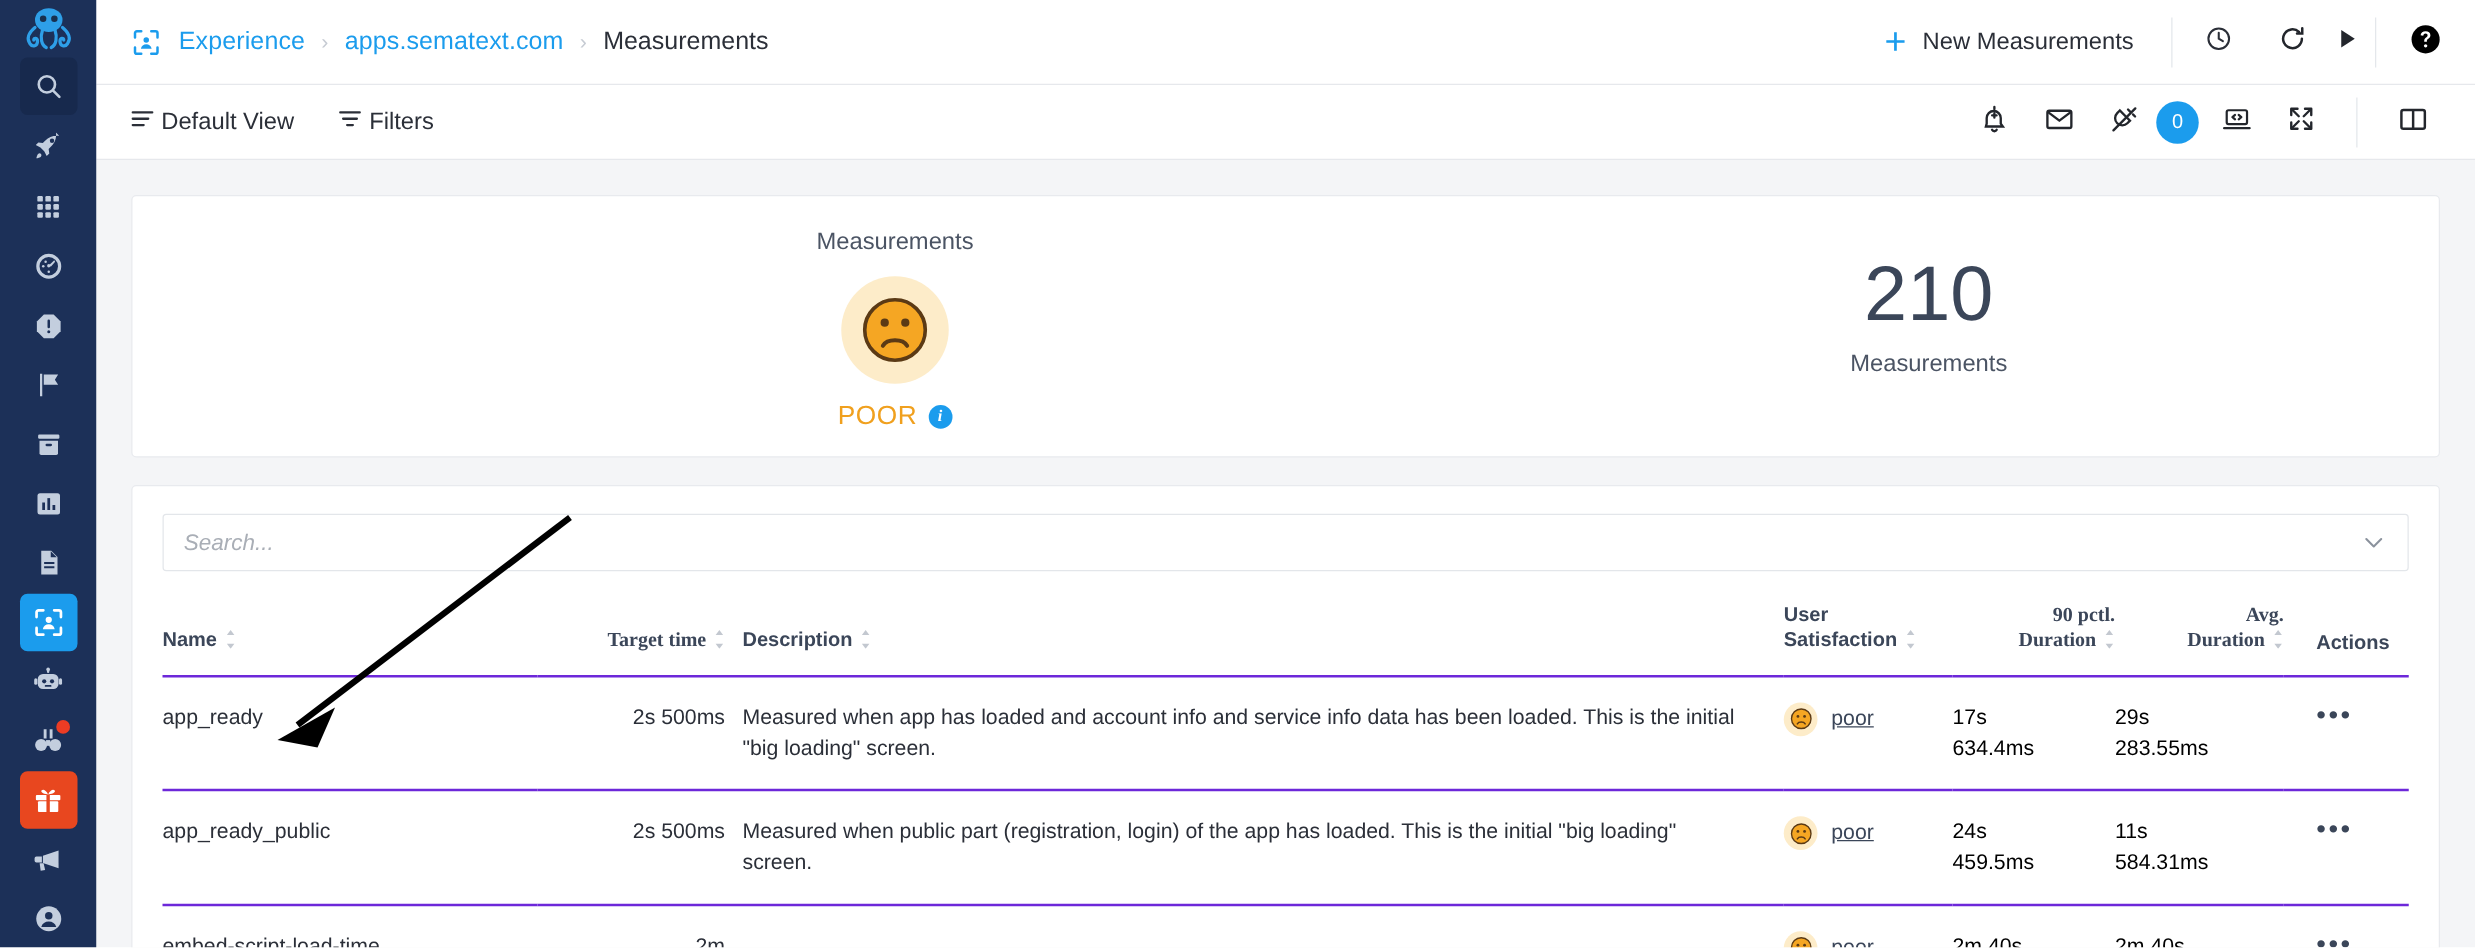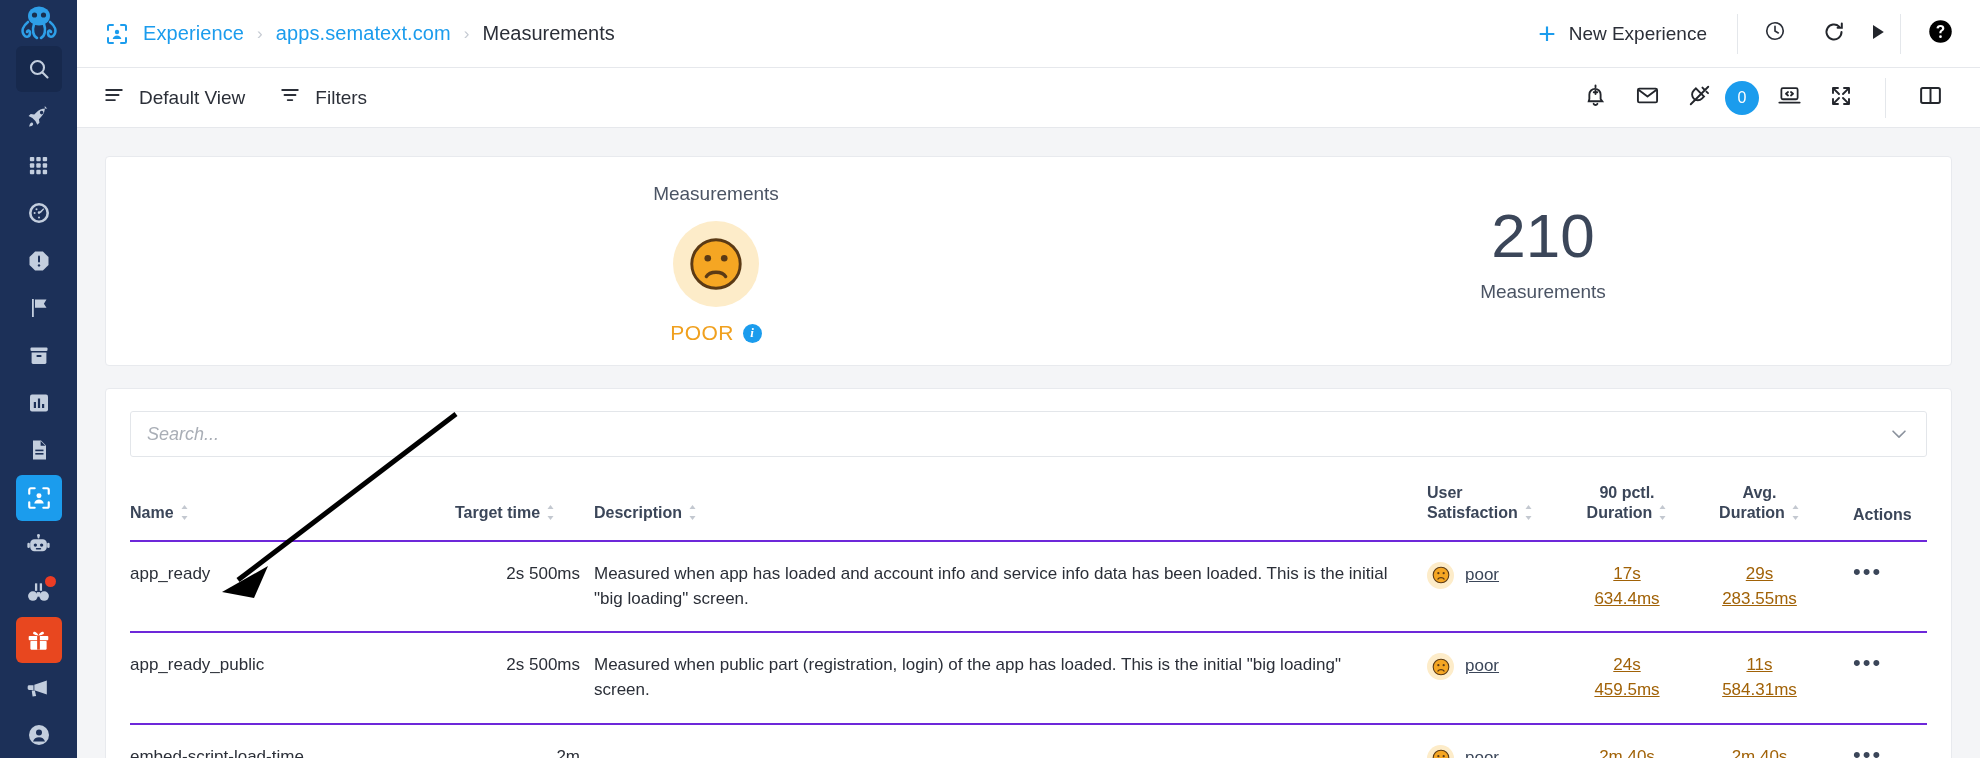--- a/index.html
+++ b/index.html
@@ -61,21 +61,21 @@
     padding: 0 26px;
   }
   .tb-icon { color: #23262c; display: flex; align-items: center; justify-content: center;
              width: 44px; height: 44px; }
   .help-wrap { padding: 0 26px 0 26px; display: flex; align-items: center; }
 
   .subbar {
     height: 60px; background: #fff; display: flex; align-items: center;
     border-bottom: 1px solid #e6e8ec; flex: 0 0 60px; padding-left: 26px;
   }
-  .subbar-btn { display: flex; align-items: center; gap: 14px; color: #2b2f38;
+  .subbar-btn { display: flex; align-items: center; gap: 4px; color: #2b2f38;
                 font-size: 19px; margin-right: 34px; }
   .subbar-right { margin-left: auto; display: flex; align-items: center; gap: 8px;
                   padding-right: 28px; }
   .badge-zero {
     min-width: 34px; height: 34px; border-radius: 17px; background: #1b9ced; color: #fff;
     font-size: 16px; display: flex; align-items: center; justify-content: center;
     padding: 0 9px; margin-left: -4px;
   }
 
   .content { flex: 1 1 auto; padding: 28px 28px 0 28px; overflow: hidden; }
@@ -114,25 +114,25 @@
     flex: 1 1 auto; border: none; outline: none; font-size: 18px; color: #2b2f38;
     font-family: "Liberation Sans", sans-serif; background: transparent; font-style: italic;
   }
   .search-box input::placeholder { color: #a9aeb6; }
 
   table { width: 100%; border-collapse: collapse; table-layout: fixed; margin-top: 26px; }
   th {
     font-size: 16px; color: #3b4659; font-weight: bold; vertical-align: bottom;
     padding: 0 0 14px 0; text-align: left; line-height: 1.28;
   }
-  th.num { text-align: center; }
+  th.num { text-align: right; font-family: Liberation Serif, serif; }
   .sorticon { display: inline-block; vertical-align: -2px; margin-left: 6px; }
   tbody tr { border-top: 2px solid #6d28d9; }
   td { padding: 20px 0; font-size: 17px; color: #2b2f38; vertical-align: top; line-height: 1.45; }
-  td.num { text-align: center; color: #a16207; text-decoration: underline; }
+  td.num { text-align: left; color: #000000; }
   td.tgt { text-align: right; padding-right: 0; }
   .desc { color: #2b2f38; padding-right: 26px; }
   .sat-cell { display: flex; align-items: center; gap: 11px; }
   .sat-emoji {
     width: 27px; height: 27px; border-radius: 50%; background: #fdecc9;
     display: flex; align-items: center; justify-content: center; flex: 0 0 27px;
   }
   .sat-text { text-decoration: underline; color: #3b4659; font-size: 17px; }
   .dots { letter-spacing: 2px; font-size: 22px; color: #3b4659; line-height: .6; }
   td.actions { text-align: left; padding-left: 26px; }
@@ -369,21 +369,21 @@
         <a class="crumb-link">Experience</a>
         <span class="crumb-sep">›</span>
         <a class="crumb-link">apps.sematext.com</a>
         <span class="crumb-sep">›</span>
         <span class="crumb-cur">Measurements</span>
       </div>
 
       <div class="topbar-right">
         <div class="new-measure">
           <span class="plus">+</span>
-          <span>New Experience</span>
+          <span>New Measurements</span>
         </div>
         <div class="vdiv"></div>
         <div class="daterange">
           <span>
             <svg width="22" height="22" viewBox="0 0 24 24" fill="none" stroke="currentColor" stroke-width="1.8" stroke-linecap="round">
                 <circle cx="12" cy="12" r="9"></circle>
                 <path d="M12 6.8V12l3.6 2.1"></path>
               </svg>
           </span>
         </div>

